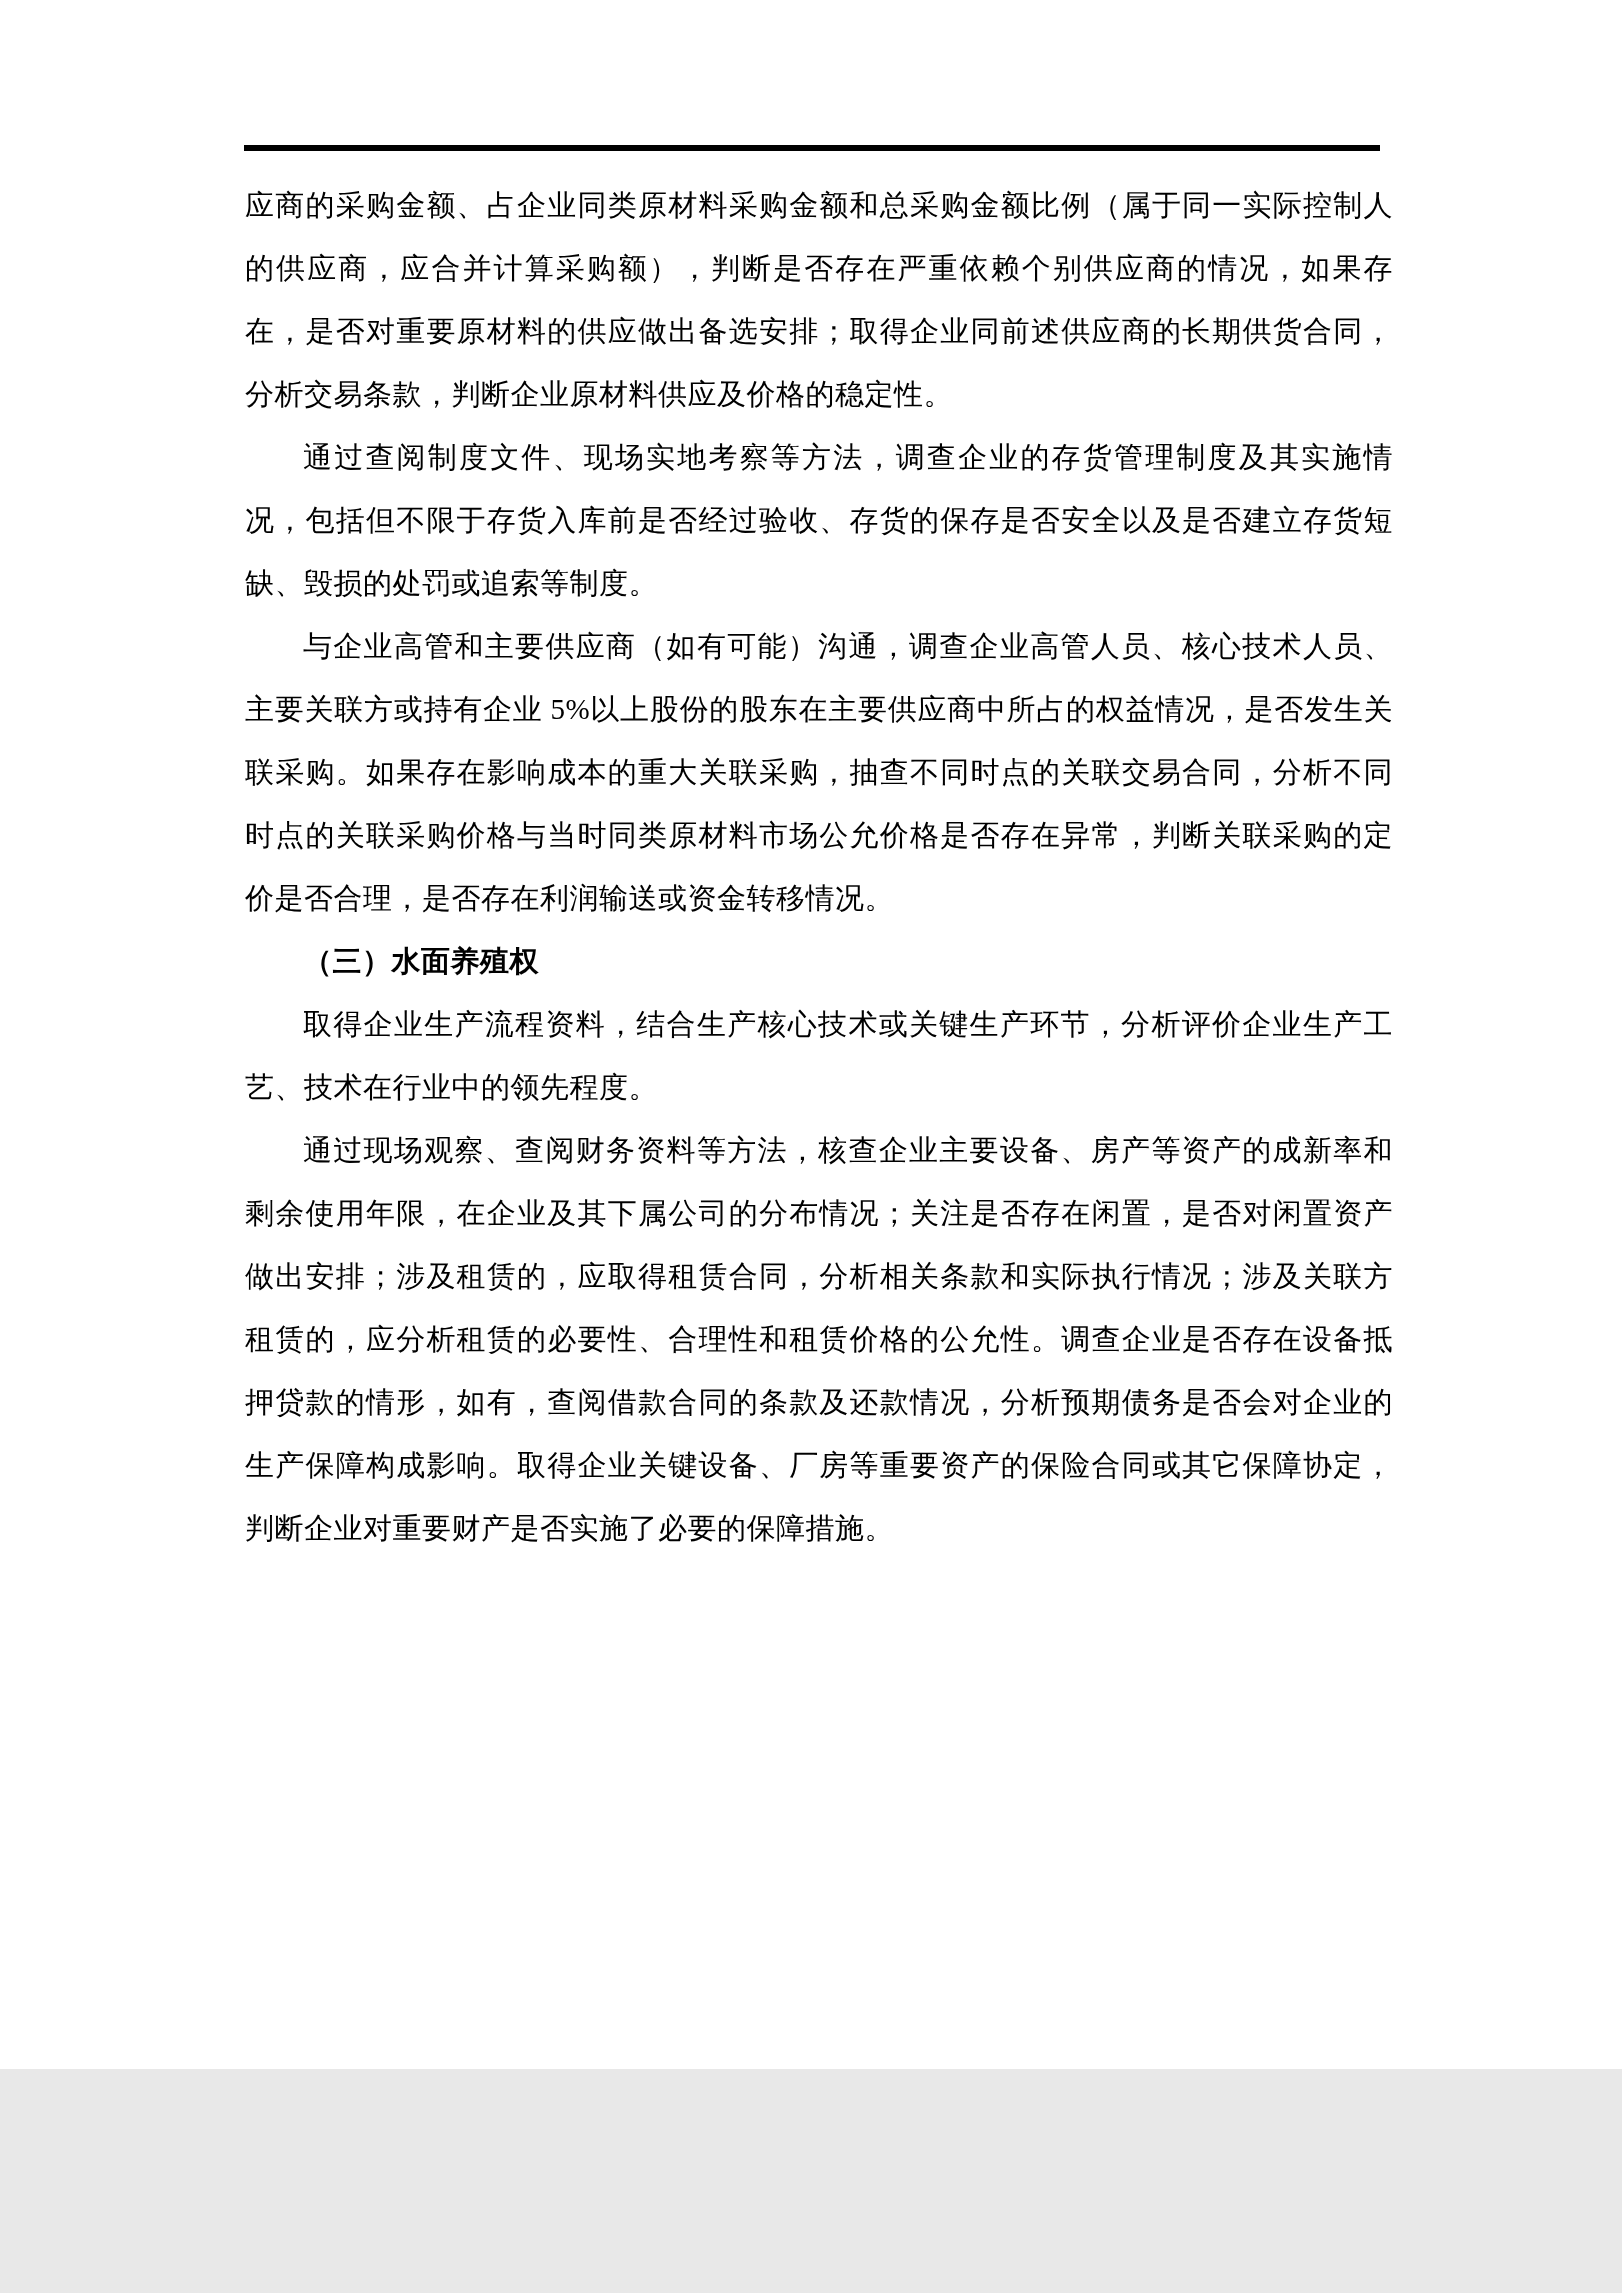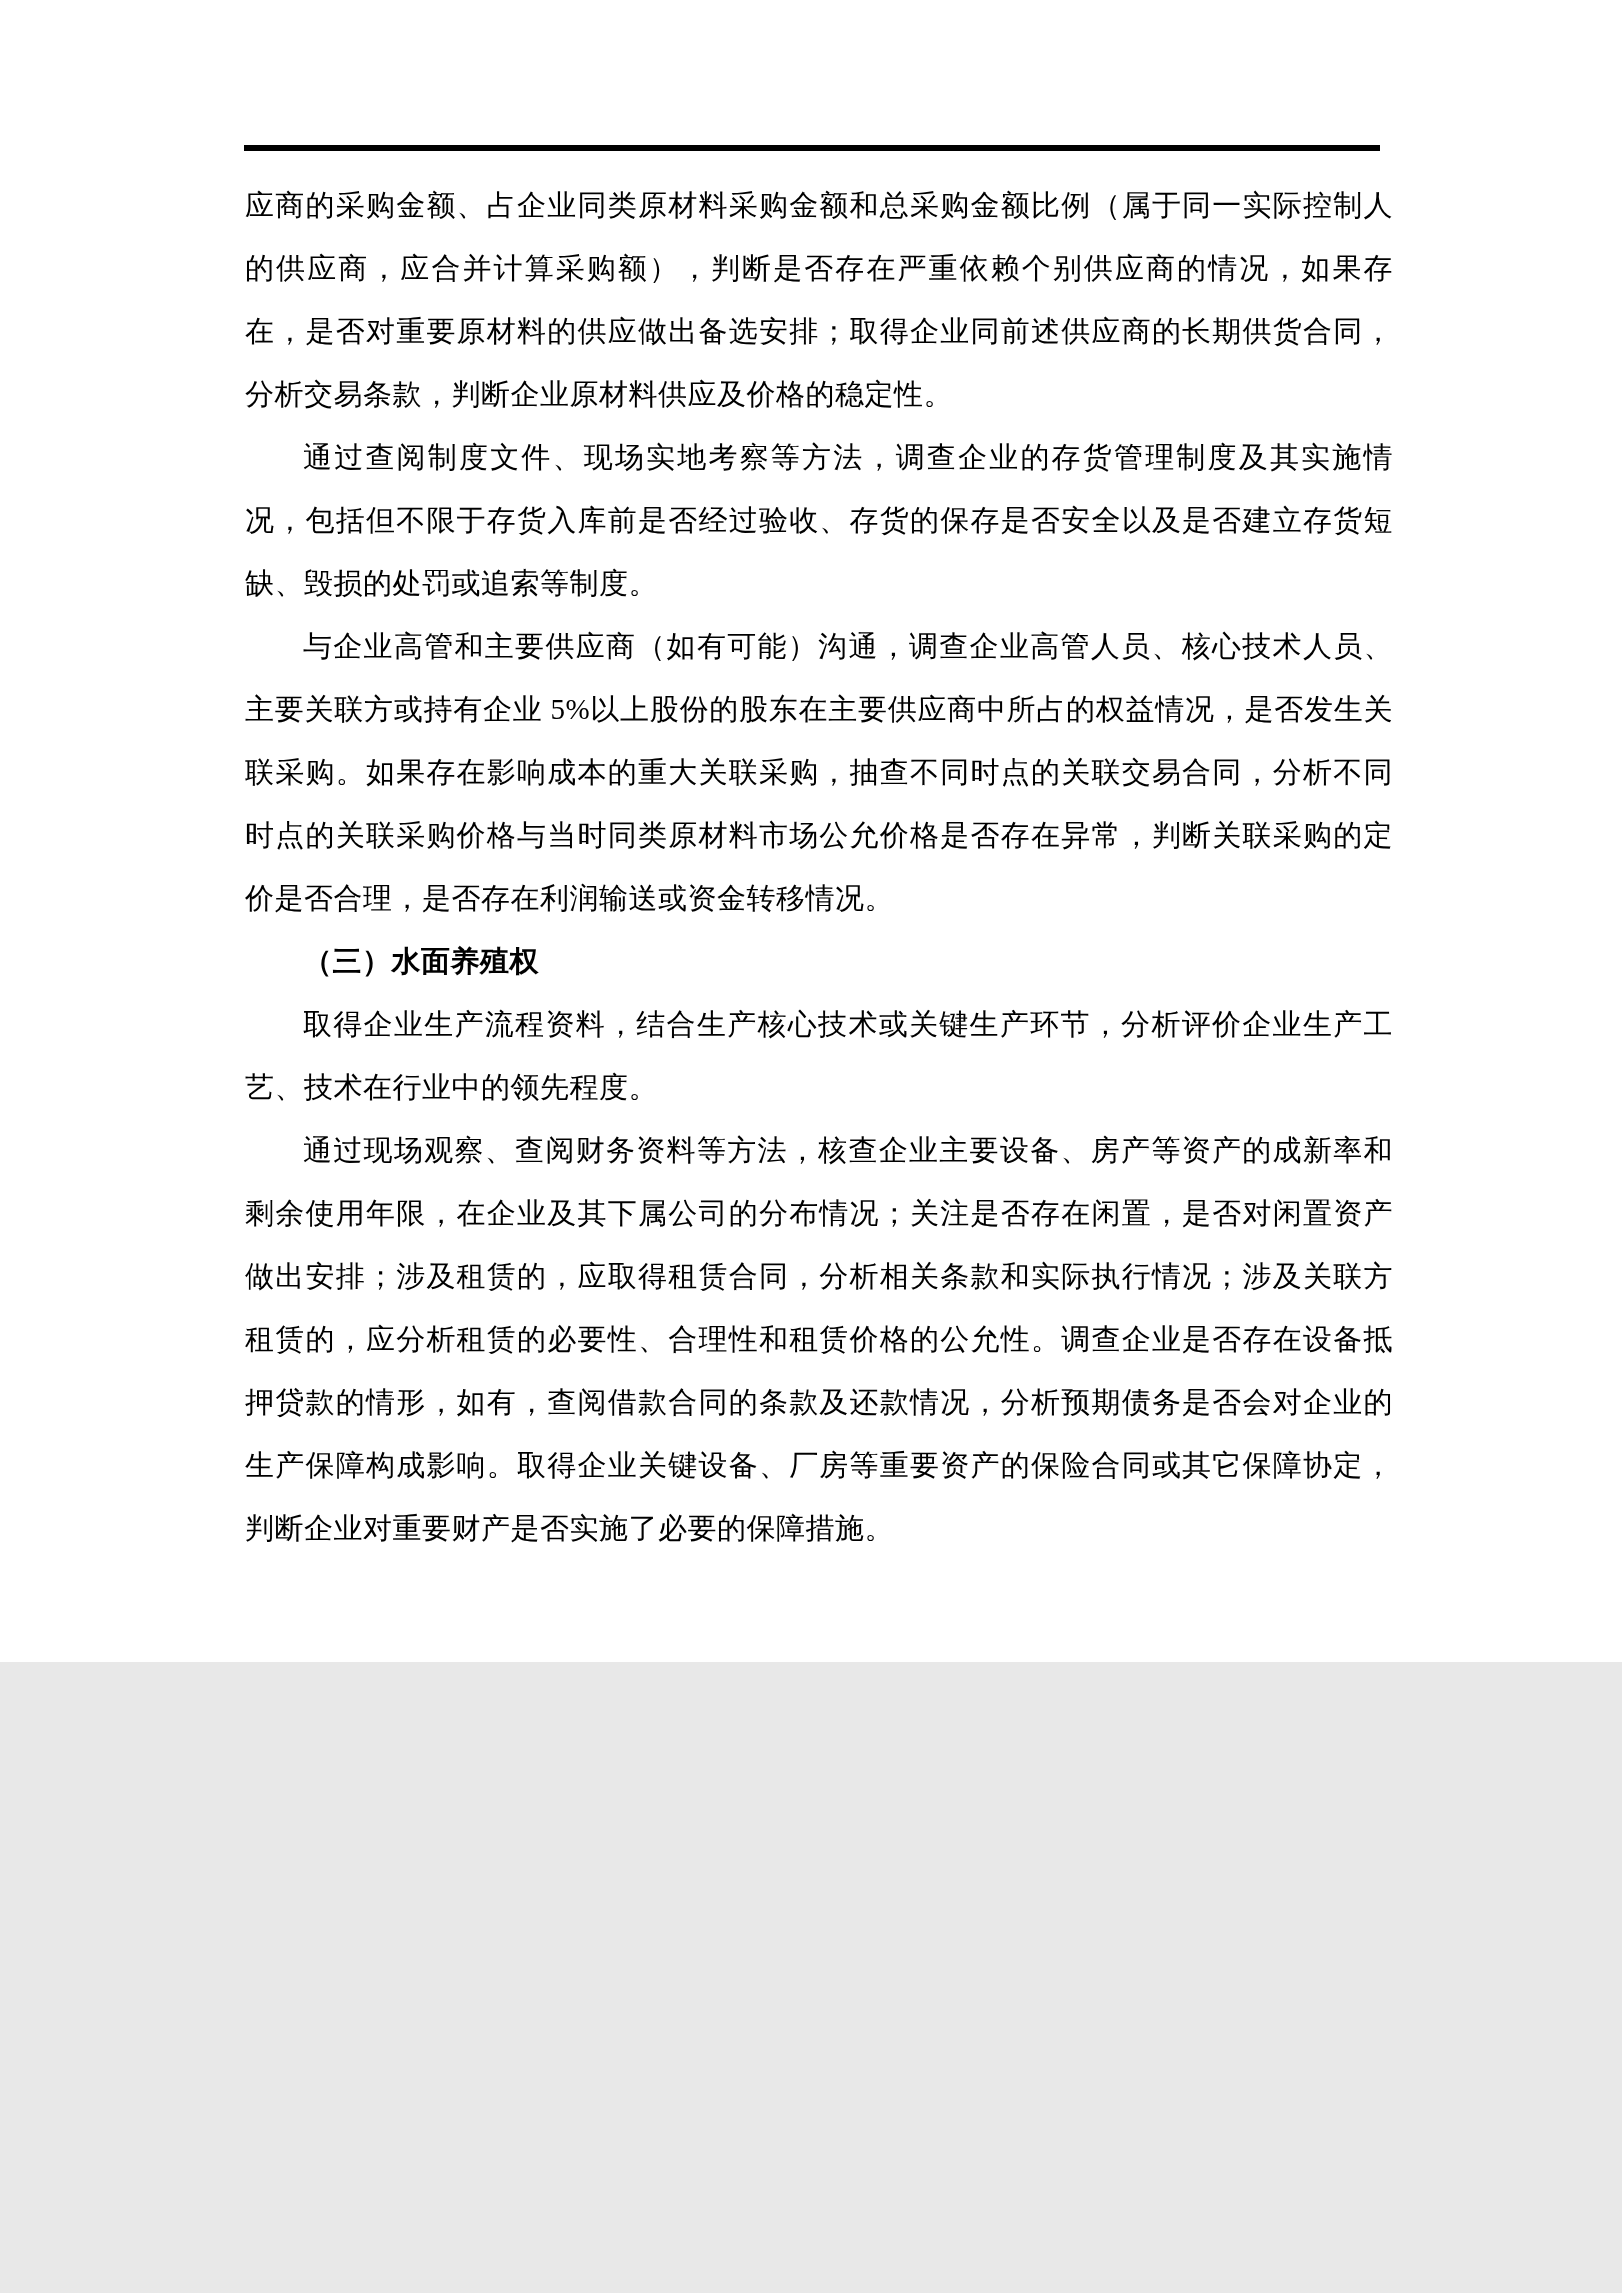--- a/index.html
+++ b/index.html
@@ -1,19 +1,19 @@
 <!DOCTYPE html>
 <html style="font-size:14.5px"><head>
 <meta charset="utf-8">
 <style>
   html, body { margin: 0; padding: 0; background: #e8e8e8; }
   .page {
     position: relative;
     width: 1623px;
-    height: 1662px;
+    height: 2069px;
     background: #ffffff;
     margin: 0 auto;
     overflow: hidden;
     font-family: "Liberation Serif", "DejaVu Serif", serif;
     color: #000000;
   }
   .top-rule {
     position: absolute;
     left: 244px;
     top: 145px;

